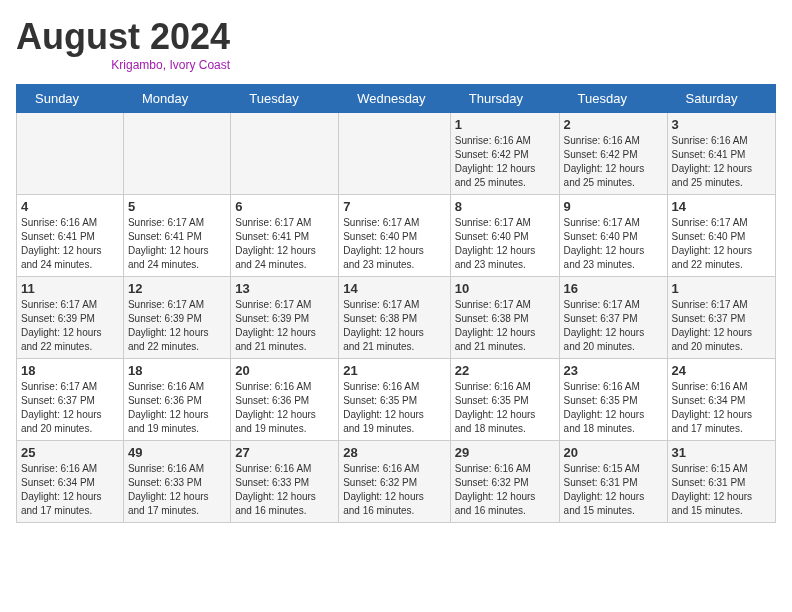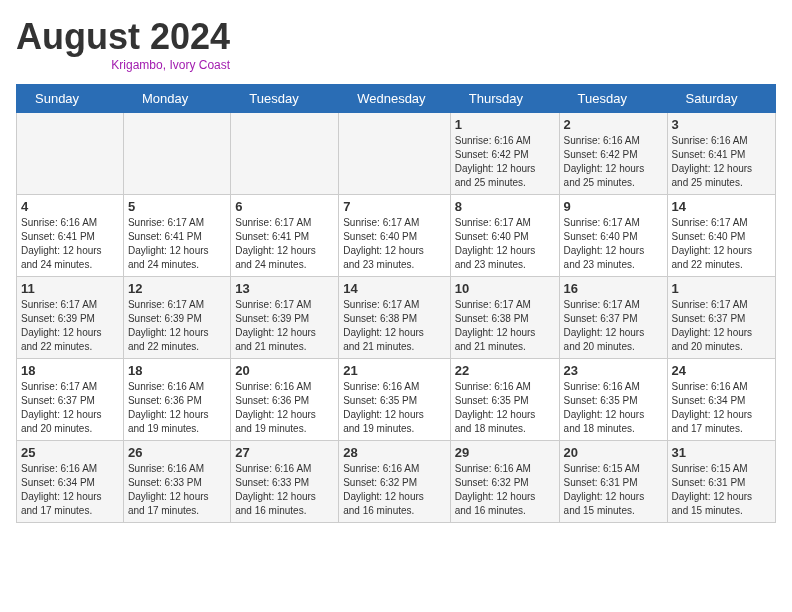--- a/index.html
+++ b/index.html
@@ -293,21 +293,21 @@
       </tr>
       <tr>
         <td>
           <div class="day-num">25</div>
           <div class="day-info" style="white-space: pre-line;">Sunrise: 6:16 AM
 Sunset: 6:34 PM
 Daylight: 12 hours
 and 17 minutes.</div>
         </td>
         <td>
-          <div class="day-num">26</div>
+          <div class="day-num">49</div>
           <div class="day-info" style="white-space: pre-line;">Sunrise: 6:16 AM
 Sunset: 6:33 PM
 Daylight: 12 hours
 and 17 minutes.</div>
         </td>
         <td>
           <div class="day-num">27</div>
           <div class="day-info" style="white-space: pre-line;">Sunrise: 6:16 AM
 Sunset: 6:33 PM
 Daylight: 12 hours

